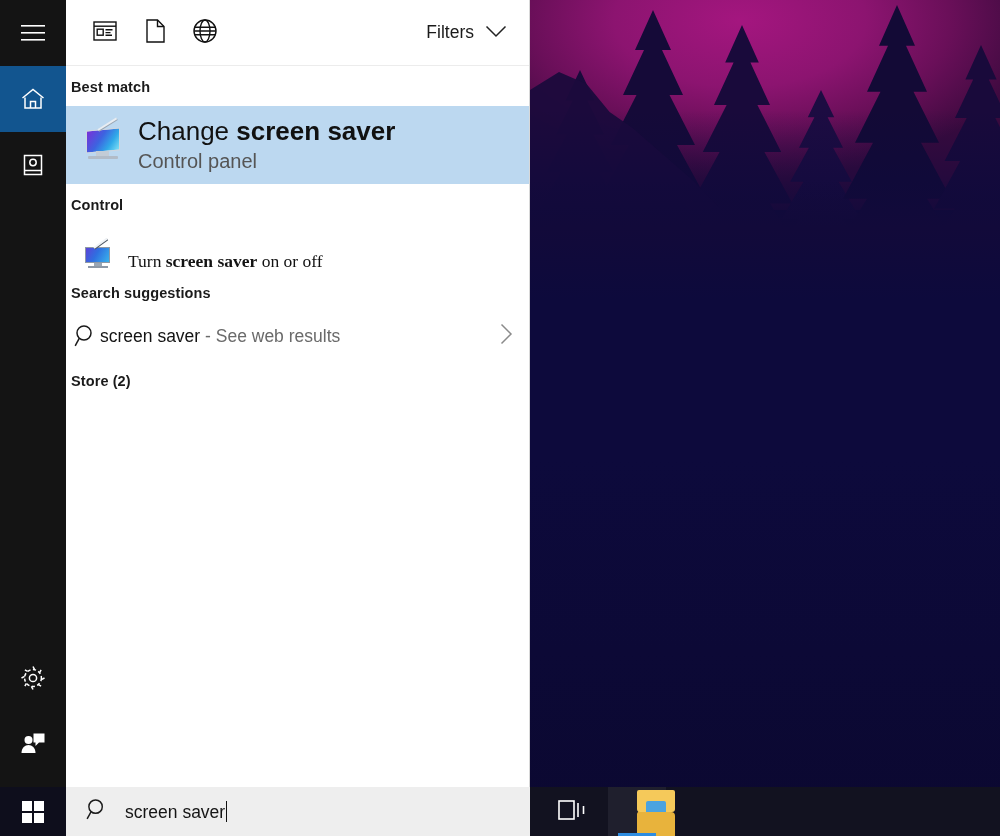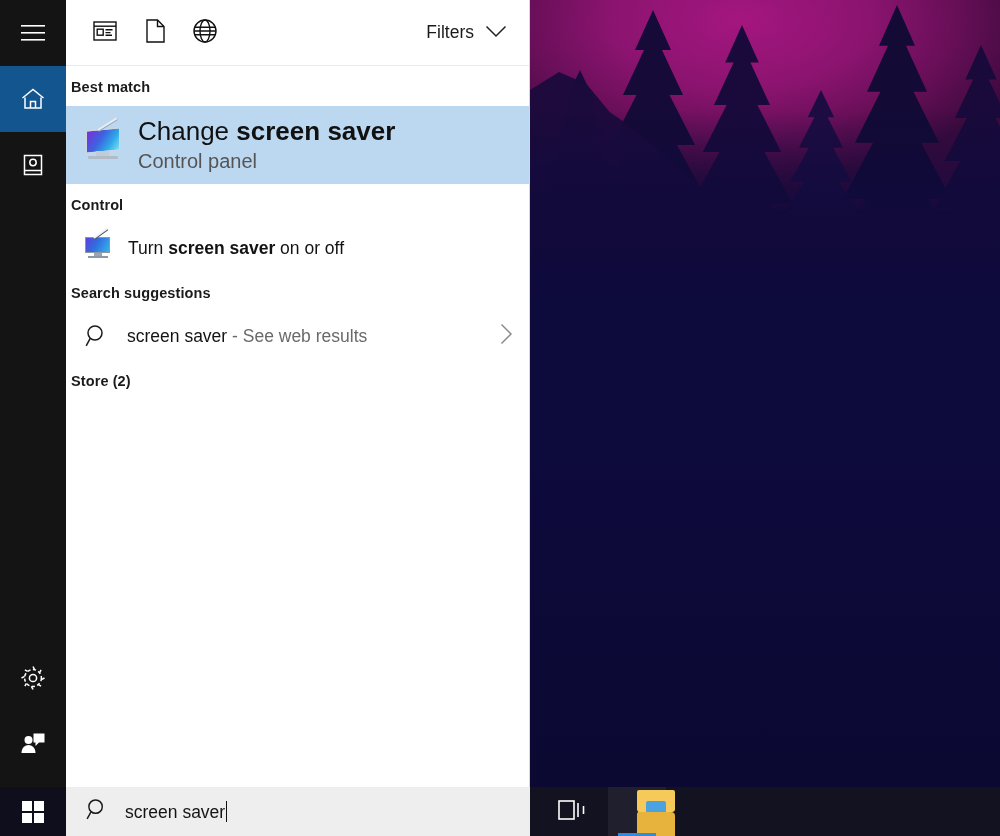--- a/index.html
+++ b/index.html
@@ -176,45 +176,45 @@
     background: #bcd8f0;
   }
   .bm-text { display: flex; flex-direction: column; gap: 3px; }
   .bm-title { font-size: 26px; color: #111; line-height: 1.15; }
   .bm-title b { font-weight: bold; }
   .bm-sub { font-size: 20px; color: #555; }
 
   
   .result-row {
     display: flex;
-    align-items: center;
+    align-items: flex-end;
     gap: 16px;
     height: 48px;
     padding-left: 18px;
+    font-family: Liberation Serif, serif;
   }
   .result-icon {
     width: 28px; height: 28px;
     display: flex;
     align-items: center;
     justify-content: center;
     flex: 0 0 28px;
   }
   .result-label {
     font-size: 17.5px;
     color: #131313;
     white-space: nowrap;
   }
   .result-label b { font-weight: bold; }
 
   .suggest-row {
     display: flex;
     align-items: center;
-    gap: 16px;
     height: 48px;
-    padding-left: 17px;
+    padding-left: 6px;
     padding-right: 16px;
   }
   .sg-text { flex: 1; font-size: 17.5px; color: #131313; white-space: nowrap; }
   .sg-text .muted { color: #6a6a6a; }
   .sg-chev { color: #8a8a8a; display: block; }
 
   
   .searchbar {
     position: absolute;
     left: 66px; top: 787px;

